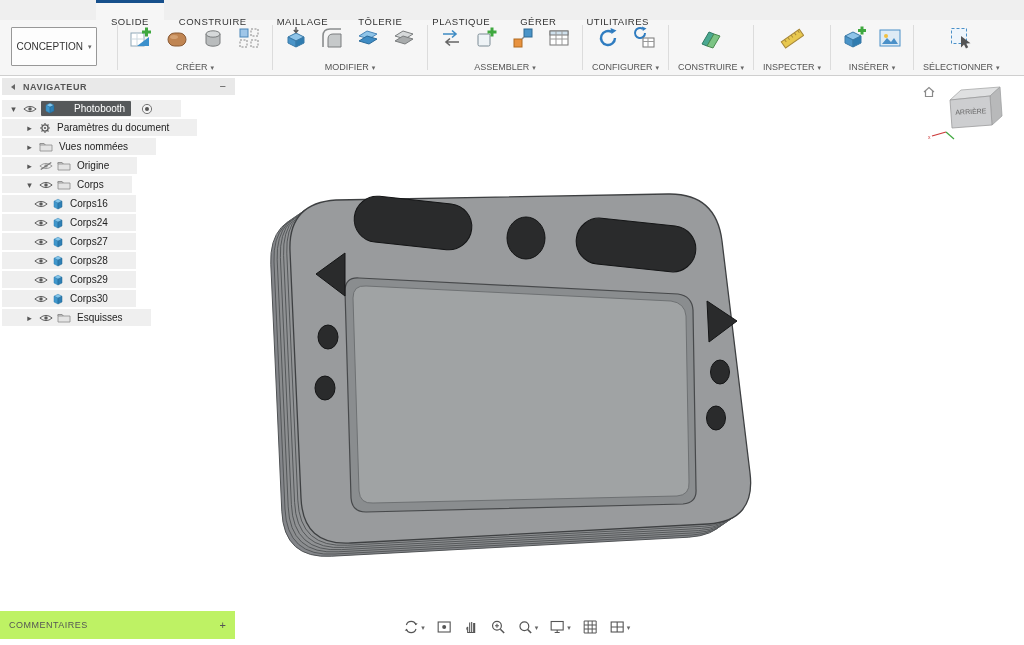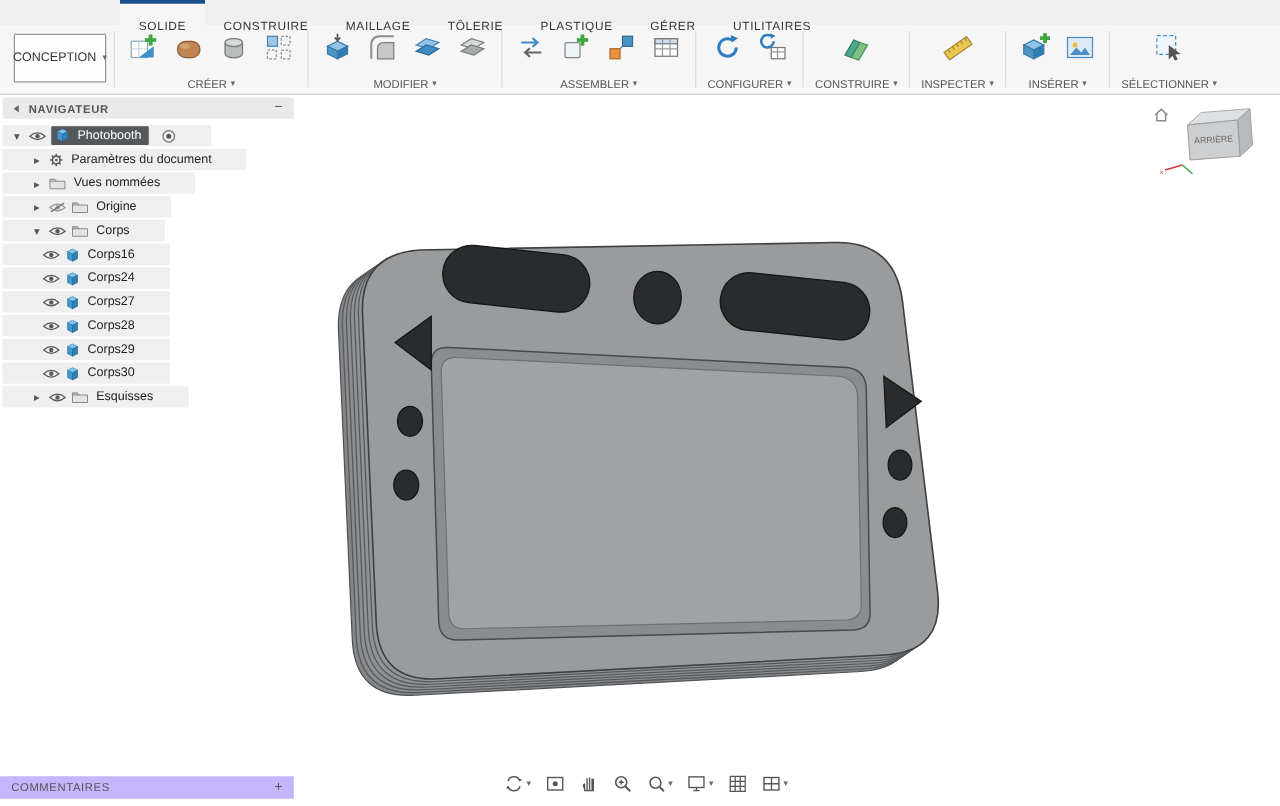--- a/index.html
+++ b/index.html
@@ -23,21 +23,21 @@
     border-top:3px solid transparent; cursor:default; white-space:nowrap;
   }
   .tab.active { background:#f6f6f6; border-top-color:#17508c; }
 
   
   .toolbar {
     height:56px; background:#f6f6f6; border-bottom:1px solid #cfcfcf;
     display:flex; align-items:stretch; padding:0 2px;
   }
   .wsbtn {
-    margin:7px 4px 9px 9px; width:74px; flex:0 0 auto;
+    margin:7px 18px 9px 9px; width:86px; flex:0 0 auto;
     border:1px solid #989898; background:#fdfdfd; border-radius:1px;
     display:flex; align-items:center; justify-content:center; gap:5px;
     font-size:10px; color:#333;
   }
   .vsep { width:1px; background:#dcdcdc; margin:5px 2px; flex:0 0 auto; }
   .tgroup { display:flex; flex-direction:column; justify-content:space-between; padding:4px 7px 2px; flex:0 0 auto; }
   .ticons { display:flex; align-items:center; justify-content:center; gap:8px; }
   .tbtn { width:28px; height:28px; display:flex; align-items:center; justify-content:center; border-radius:2px; }
   .tlabel {
     font-size:9px; color:#555; display:flex; align-items:center; justify-content:center;
@@ -62,33 +62,33 @@
   .tstrip {
     display:inline-flex; align-items:center; gap:4px; height:17px;
     background:rgba(238,238,238,.95); padding-right:28px;
   }
   .ind0 { padding-left:6px; }
   .ind1 { padding-left:22px; }
   .ind2 { padding-left:32px; }
   .chev { width:11px; font-size:9px; color:#555; text-align:center; flex:0 0 auto; }
   .tlab { font-size:10px; color:#222; padding-left:2px; white-space:nowrap; }
   .sel {
-    display:inline-flex; align-items:center; gap:4px;
+    display:inline-flex; align-items:center; gap:16px;
     background:#55585a; color:#fff; padding:1px 6px 2px 3px; border-radius:1px;
   }
   .sel .tlab { color:#fff; }
   .ticn { flex:0 0 auto; display:block; }
 
   
   .viewcube { position:absolute; right:12px; top:2px; width:96px; height:64px; }
 
   
   .comments {
-    position:absolute; left:0; bottom:6px; width:235px; height:18px;
-    background:#c4b5fd; display:flex; align-items:center; padding:0 9px;
+    position:absolute; left:0; bottom:6px; width:235px; height:28px;
+    background:#bef264; display:flex; align-items:center; padding:0 9px;
   }
   .comments-title { flex:1; font-size:9px; letter-spacing:.5px; color:#555; }
   .comments-plus { font-size:11px; color:#555; }
 
   
   .btoolbar {
     position:absolute; bottom:8px; left:50%; transform:translateX(-48%);
     display:flex; align-items:center; gap:3px;
   }
   .bbtn { display:flex; align-items:center; gap:2px; padding:2px 4px; border-radius:2px; }

